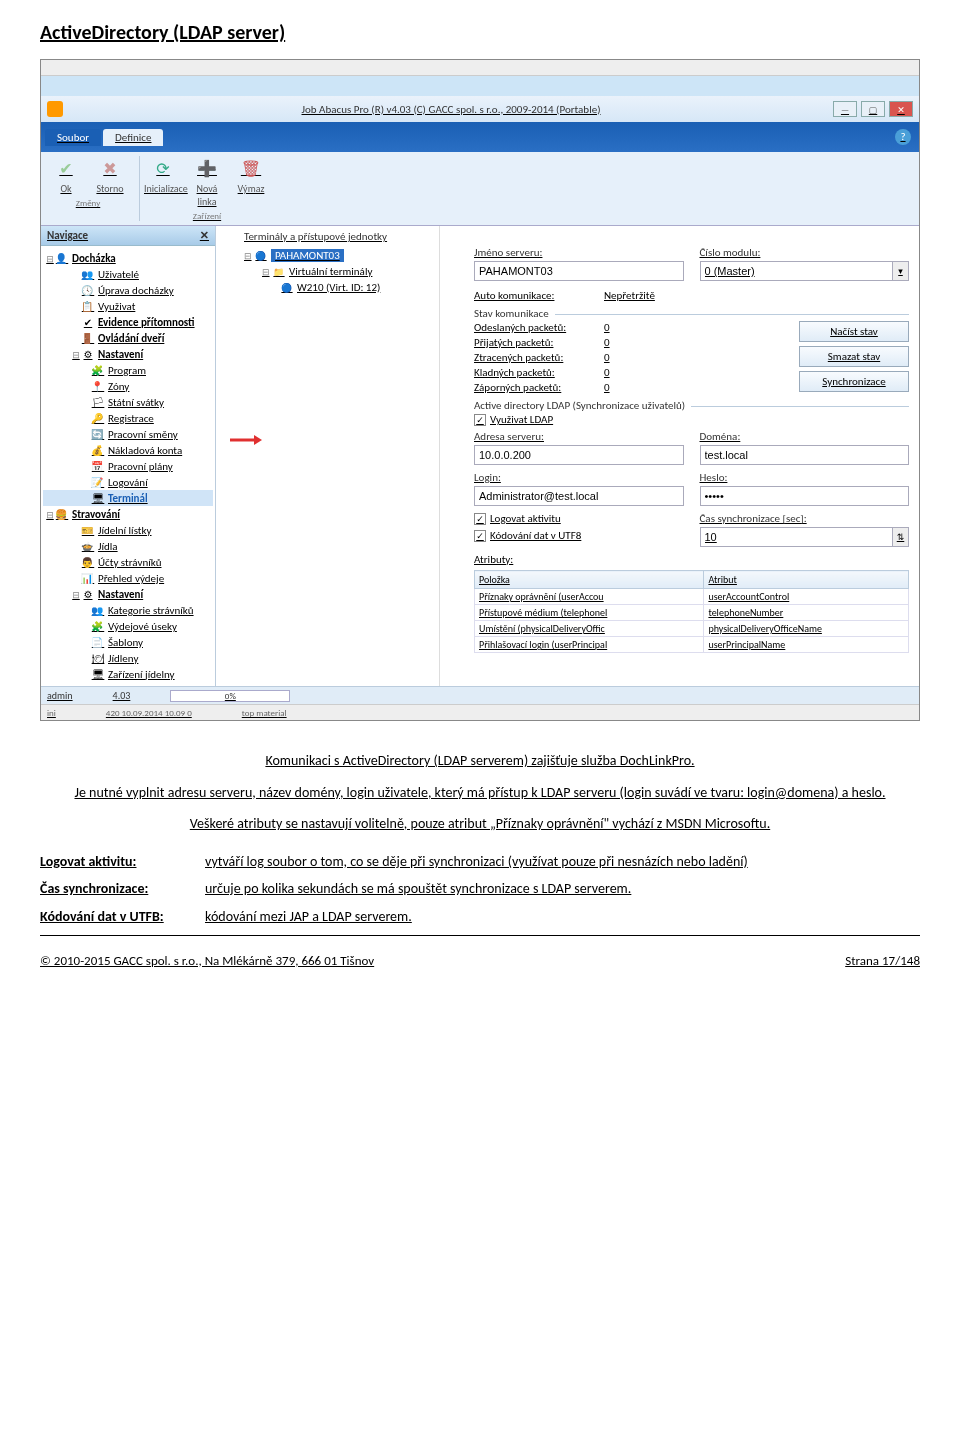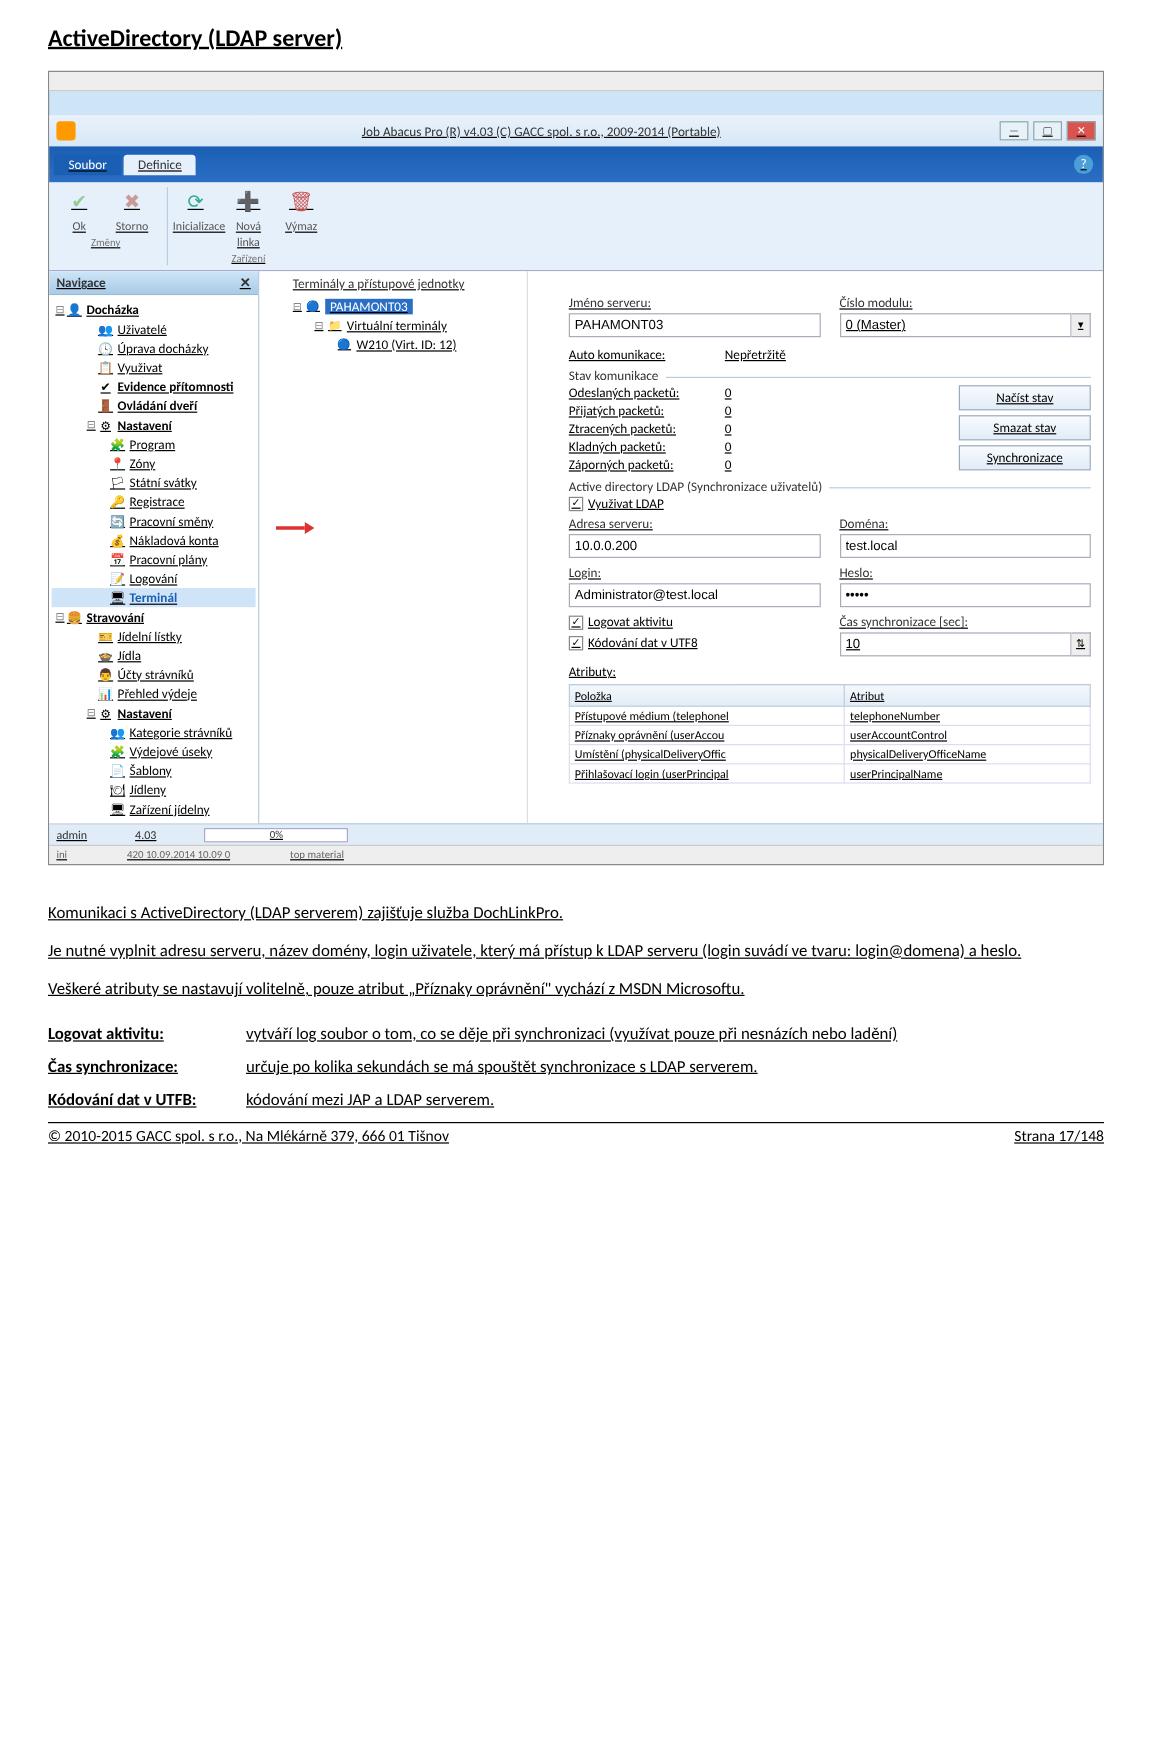--- a/index.html
+++ b/index.html
@@ -68,26 +68,26 @@
   .comm-btns { width: 110px; display: flex; flex-direction: column; gap: 4px; }
   .btn { border: 1px solid #9ab; background: linear-gradient(#f8fbfe,#e0ecf7); padding: 3px 6px; font-size: 11px; text-align: center; }
   .checkbox-row { display: flex; align-items: center; gap: 4px; margin-bottom: 4px; }
   .checkbox { width: 12px; height: 12px; border: 1px solid #888; background: #fff; font-size: 9px; text-align: center; line-height: 10px; }
   .attr-table { width: 100%; border: 1px solid #bcd; font-size: 10px; border-collapse: collapse; margin-top: 4px; }
   .attr-table th { background: linear-gradient(#f4f8fc,#e0ecf7); border: 1px solid #bcd; padding: 2px 4px; text-align: left; font-weight: normal; }
   .attr-table td { border: 1px solid #dde; padding: 1px 4px; }
   .statusbar { background: #e0ecf7; border-top: 1px solid #bcd; display: flex; align-items: center; font-size: 10px; color: #333; padding: 2px 6px; gap: 40px; }
   .statusbar .progress { width: 120px; height: 12px; border: 1px solid #aac; background: #fff; display: flex; align-items: center; justify-content: center; font-size: 9px; }
   .behind-bottom { background: #eee; border-top: 1px solid #ccc; padding: 2px 6px; font-size: 9px; color: #666; display: flex; gap: 50px; text-align: center; }
-  .body-text { margin: 20px 0 18px; line-height: 1.4; }
+  .body-text { margin: 20px 0 18px; line-height: 1.4; text-align: center; }
   .body-text p { margin-bottom: 12px; }
   .def-row { display: flex; margin-bottom: 8px; line-height: 1.4; }
   .def-row .term { width: 165px; font-weight: bold; flex-shrink: 0; }
   .def-row .desc { flex: 1; }
-  .footer { border-top: 1px solid #000; padding-top: 4px; display: flex; justify-content: space-between; font-size: 13px; }
+  .footer { border-top: 1px solid #000; padding-top: 17px; display: flex; justify-content: space-between; font-size: 13px; }
 </style>
 </head>
 <body>
 
 <div class="page">
 
   <div class="heading">ActiveDirectory (LDAP server)</div>
 
   <div class="screenshot-wrap">
 
@@ -421,26 +421,26 @@
             <label>Atributy:</label>
             <table class="attr-table">
               <thead>
                   <tr>
                 <th>Položka</th>
                 <th>Atribut</th>
               </tr>
                 </thead>
               <tbody id="attr-rows">
                   <tr>
+                    <td>Příznaky oprávnění (userAccou</td>
+                    <td>userAccountControl</td>
+                  </tr>
+                  <tr>
                     <td>Přístupové médium (telephonel</td>
                     <td>telephoneNumber</td>
-                  </tr>
-                  <tr>
-                    <td>Příznaky oprávnění (userAccou</td>
-                    <td>userAccountControl</td>
                   </tr>
                   <tr>
                     <td>Umístění (physicalDeliveryOffic</td>
                     <td>physicalDeliveryOfficeName</td>
                   </tr>
                   <tr>
                     <td>Přihlašovací login (userPrincipal</td>
                     <td>userPrincipalName</td>
                   </tr>
                 </tbody>

